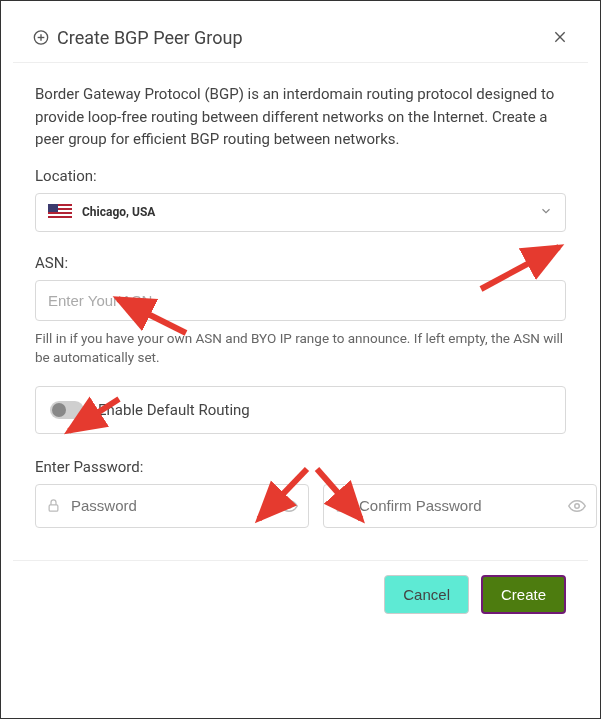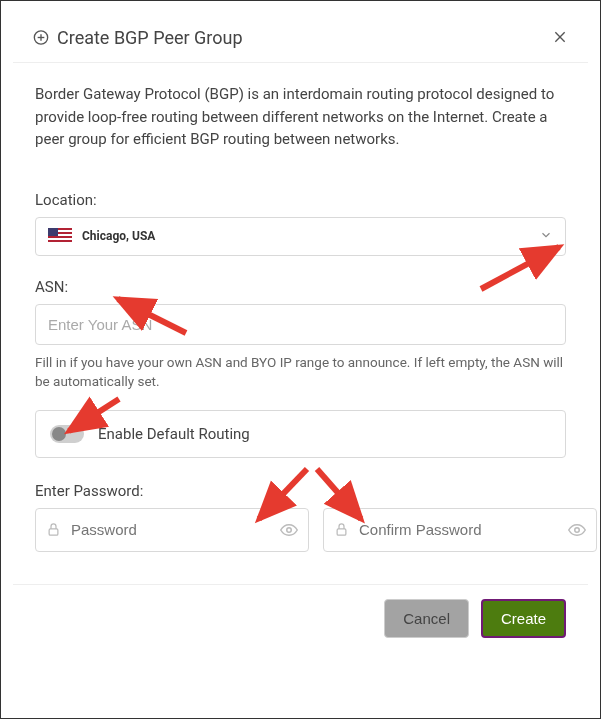--- a/index.html
+++ b/index.html
@@ -43,21 +43,21 @@
     width: 16px; height:16px;
     display:inline-flex; align-items:center; justify-content:center;
   }
   .modal-body {
     padding: 20px 22px 10px 22px;
   }
   .intro {
     color: #444;
     line-height: 1.5;
     font-size: 15px;
-    margin-bottom: 40px;
+    margin-bottom: 16px;
   }
   .field-label {
     font-size: 15px;
     color: #444;
     margin-bottom: 8px;
   }
   .select-box {
     border: 1px solid #d9d9d9;
     border-radius: 4px;
     padding: 10px 12px;
@@ -154,21 +154,21 @@
     justify-content:flex-end;
     gap:12px;
   }
   .btn {
     padding: 9px 18px;
     border-radius:4px;
     font-size:15px;
     cursor:pointer;
   }
   .btn-secondary {
-    background:#a3a3a3;
+    background:#5eead4;
     border:1px solid #ccc;
     color:#444;
   }
   .btn-primary {
     background:#4d7c0f;
     border:2px solid #701a75;
     color:#fff;
   }
   
   .arrow {

